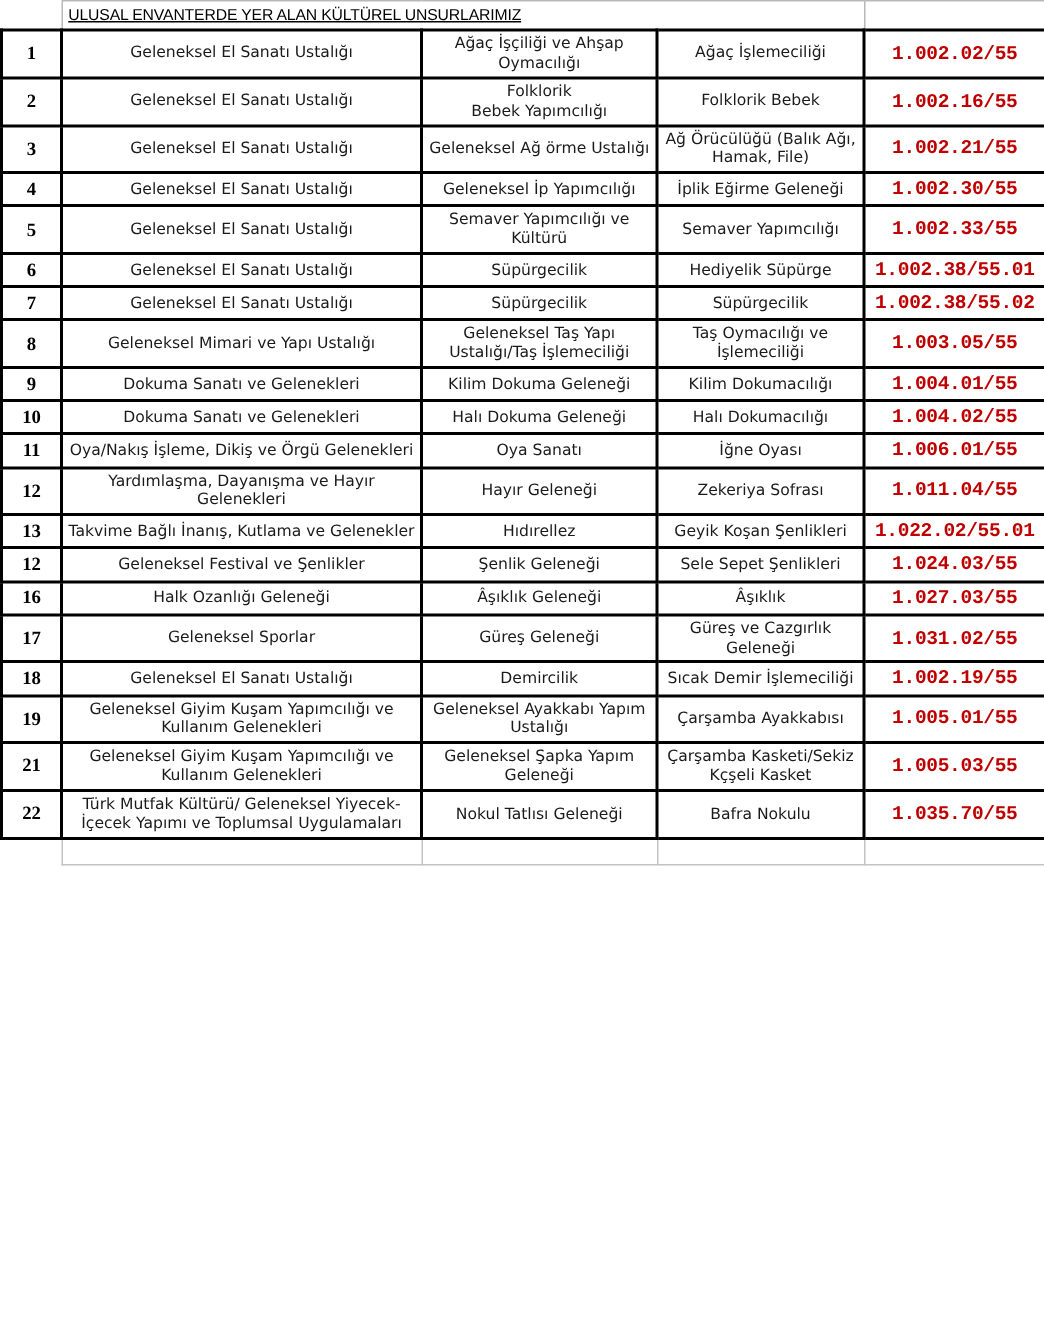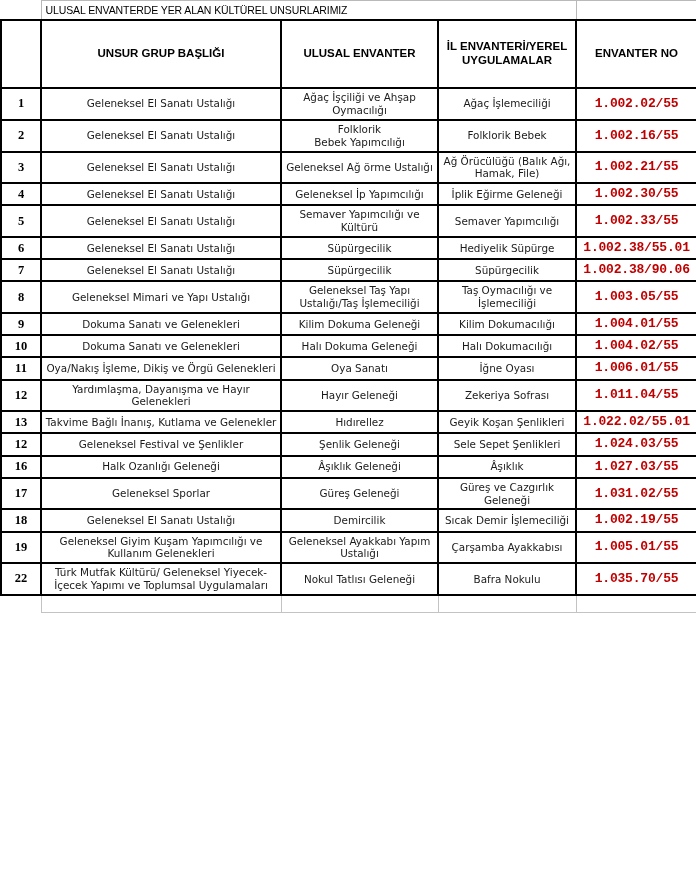--- a/index.html
+++ b/index.html
@@ -28,20 +28,21 @@
   tr.title-row td {
     border: 1px solid #b9b9b9;
     height: 18px;
     padding: 0 0 0 4px;
     font-size: 10.5px;
     font-family: "Liberation Sans", sans-serif;
     color: #000;
     vertical-align: middle;
     white-space: nowrap;
     letter-spacing: -0.1px;
+    text-decoration: underline;
   }
   tr.title-row td.blank {
     border-left: none;
     border-top: none;
     border-bottom: none;
   }
   
   tr.head-row th {
     border: 2px solid #000000;
     font-family: "Liberation Sans", sans-serif;
@@ -110,27 +111,20 @@
         <col class="c2">
         <col class="c3">
         <col class="c4">
     </colgroup>
     <tbody>
       <tr class="title-row">
         <td class="blank"></td>
         <td colspan="3">ULUSAL ENVANTERDE YER ALAN KÜLTÜREL UNSURLARIMIZ</td>
         <td></td>
       </tr>
-      <tr class="head-row">
-        <th class="corner"></th>
-        <th>UNSUR GRUP BAŞLIĞI</th>
-        <th>ULUSAL ENVANTER</th>
-        <th>İL ENVANTERİ/YEREL UYGULAMALAR</th>
-        <th>ENVANTER NO</th>
-      </tr>
 
       <tr class="data-row">
           <td class="idx">1</td>
           <td>Geleneksel El Sanatı Ustalığı</td>
           <td>Ağaç İşçiliği ve Ahşap Oymacılığı</td>
           <td>Ağaç İşlemeciliği</td>
           <td class="invno">1.002.02/55</td>
         </tr>
         <tr class="data-row">
           <td class="idx">2</td>
@@ -165,21 +159,21 @@
           <td>Geleneksel El Sanatı Ustalığı</td>
           <td>Süpürgecilik</td>
           <td>Hediyelik Süpürge</td>
           <td class="invno">1.002.38/55.01</td>
         </tr>
         <tr class="data-row">
           <td class="idx">7</td>
           <td>Geleneksel El Sanatı Ustalığı</td>
           <td>Süpürgecilik</td>
           <td>Süpürgecilik</td>
-          <td class="invno">1.002.38/90.06</td>
+          <td class="invno">1.002.38/55.02</td>
         </tr>
         <tr class="data-row">
           <td class="idx">8</td>
           <td>Geleneksel Mimari ve Yapı Ustalığı</td>
           <td>Geleneksel Taş Yapı Ustalığı/Taş İşlemeciliği</td>
           <td>Taş Oymacılığı ve İşlemeciliği</td>
           <td class="invno">1.003.05/55</td>
         </tr>
         <tr class="data-row">
           <td class="idx">9</td>
@@ -243,20 +237,27 @@
           <td>Demircilik</td>
           <td>Sıcak Demir İşlemeciliği</td>
           <td class="invno">1.002.19/55</td>
         </tr>
         <tr class="data-row">
           <td class="idx">19</td>
           <td>Geleneksel Giyim Kuşam Yapımcılığı ve Kullanım Gelenekleri</td>
           <td>Geleneksel Ayakkabı Yapım Ustalığı</td>
           <td>Çarşamba Ayakkabısı</td>
           <td class="invno">1.005.01/55</td>
+        </tr>
+        <tr class="data-row">
+          <td class="idx">21</td>
+          <td>Geleneksel Giyim Kuşam Yapımcılığı ve Kullanım Gelenekleri</td>
+          <td>Geleneksel Şapka Yapım Geleneği</td>
+          <td>Çarşamba Kasketi/Sekiz Kçşeli Kasket</td>
+          <td class="invno">1.005.03/55</td>
         </tr>
         <tr class="data-row">
           <td class="idx">22</td>
           <td>Türk Mutfak Kültürü/ Geleneksel Yiyecek-İçecek Yapımı ve Toplumsal Uygulamaları</td>
           <td>Nokul Tatlısı Geleneği</td>
           <td>Bafra Nokulu</td>
           <td class="invno">1.035.70/55</td>
         </tr>
         <tr class="tail-row">
         <td class="blank"></td>

